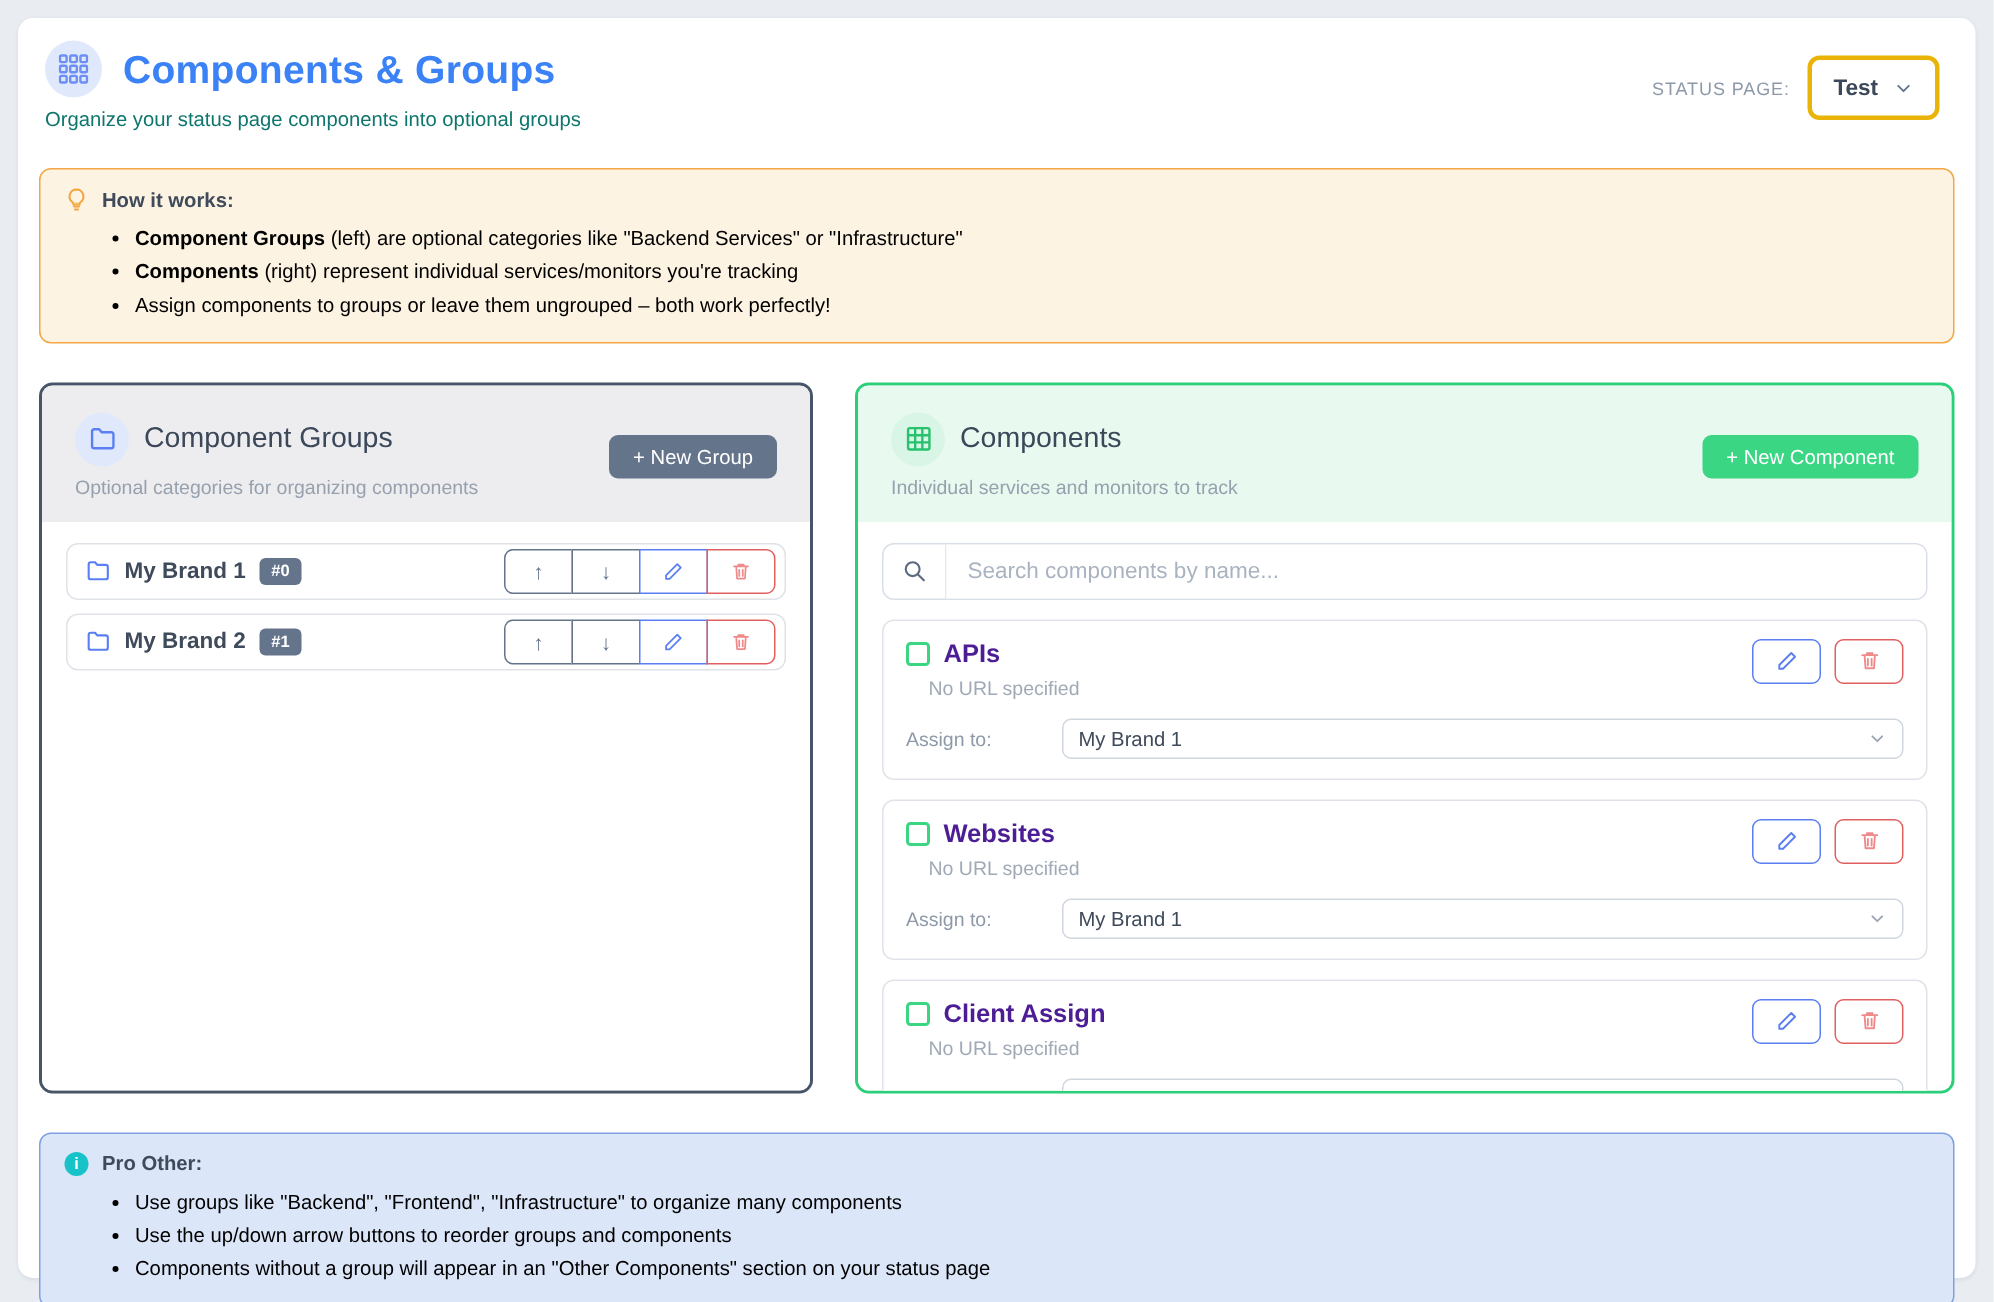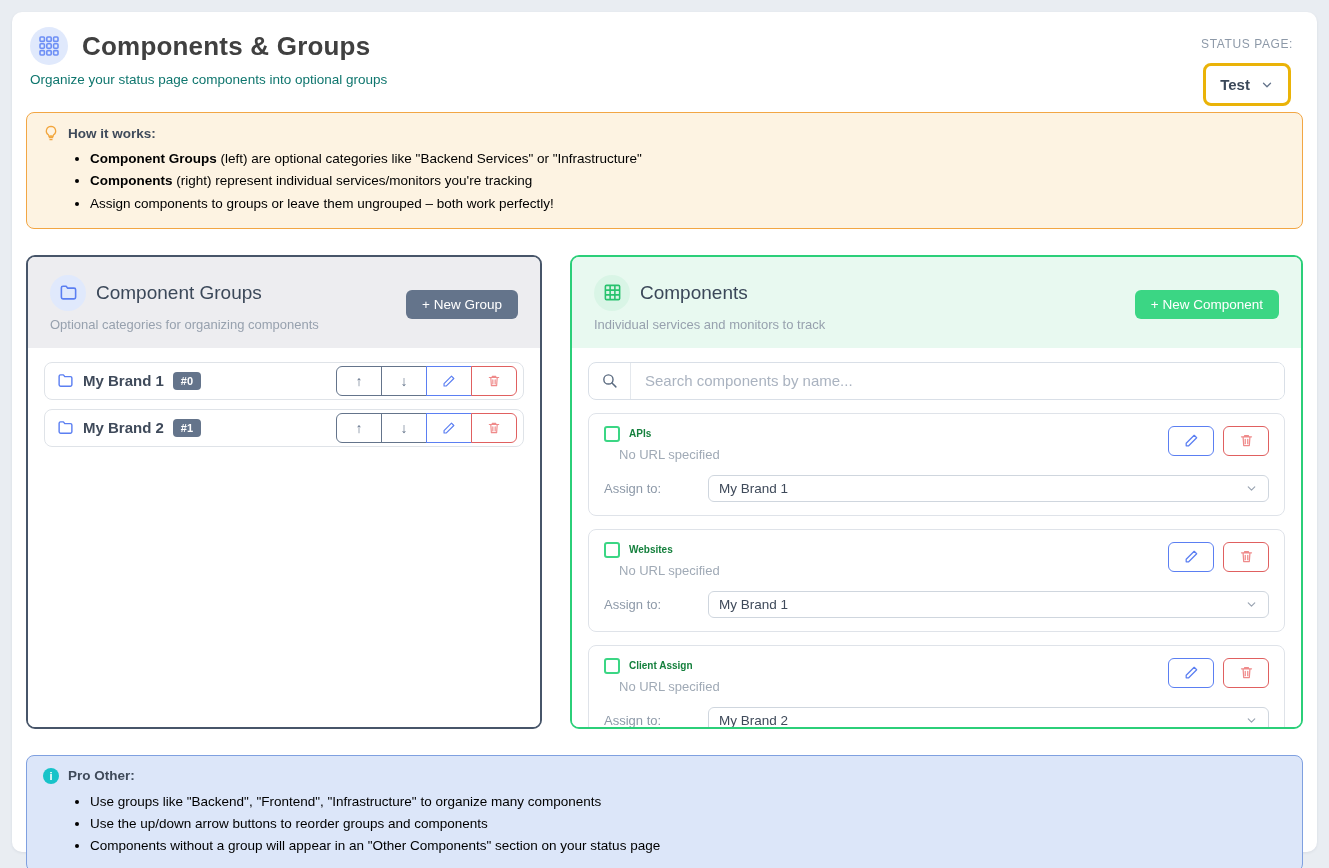--- a/index.html
+++ b/index.html
@@ -18,23 +18,23 @@
   }
   
   .page-header { position: relative; height: 74px; }
   .title-row { display: flex; align-items: center; gap: 14px; padding-left: 4px; }
   .icon-circle {
     width: 38px; height: 38px; border-radius: 50%;
     display: flex; align-items: center; justify-content: center; flex: 0 0 auto;
   }
   .icon-circle.blue  { background: #e0e9fc; }
   .icon-circle.green { background: #d9f5e6; }
-  .page-title { font-size: 26px; font-weight: 700; color: #404040; letter-spacing: .2px; }
+  .page-title { font-size: 26px; font-weight: 700; color: #3b82f6; letter-spacing: .2px; }
   .page-subtitle { margin-top: 7px; padding-left: 4px; font-size: 13.5px; color: #0f766e; }
-  .status-picker { position: absolute; right: 10px; top: 10px; display: flex; align-items: center; gap: 12px; flex-direction: column; }
+  .status-picker { position: absolute; right: 10px; top: 10px; display: flex; align-items: center; gap: 12px; }
   .status-label { font-size: 12px; color: #8d99a8; letter-spacing: .6px; }
   .status-select {
     display: flex; align-items: center; gap: 10px;
     border: 3px solid #eab308; border-radius: 8px;
     padding: 10px 14px; background: #fff; cursor: pointer;
     font-size: 15px; font-weight: 600; color: #3b4859;
   }
   
   .notice {
     border-radius: 8px; padding: 12px 16px 13px; margin-top: 11px;
@@ -114,21 +114,21 @@
     padding: 12px 15px 13px; margin-top: 13px; background: #fff;
   }
   .component-card:first-of-type { margin-top: 14px; }
   .comp-top { display: flex; align-items: flex-start; justify-content: space-between; }
   .comp-id { }
   .comp-name-row { display: flex; align-items: center; gap: 9px; }
   .checkbox {
     width: 16px; height: 16px; border: 2px solid #3bd684; border-radius: 3px;
     background: #fff; cursor: pointer; flex: 0 0 auto;
   }
-  .comp-name { font-size: 10px; font-weight: 700; color: #15803d; }
+  .comp-name { font-size: 17px; font-weight: 700; color: #4c1d95; }
   .comp-url { margin: 5px 0 0 15px; font-size: 13px; color: #a0aab6; }
   .comp-actions { display: flex; gap: 9px; }
   .mini-btn {
     width: 46px; height: 30px; background: #fff; border-radius: 6px; cursor: pointer;
     display: flex; align-items: center; justify-content: center; font-family: inherit;
   }
   .mini-btn.edit { border: 1px solid #5b7ff2; }
   .mini-btn.del  { border: 1px solid #e06060; }
   .assign-row { display: flex; align-items: center; margin-top: 13px; }
   .assign-label { width: 104px; font-size: 13px; color: #8d99a8; flex: 0 0 auto; }

